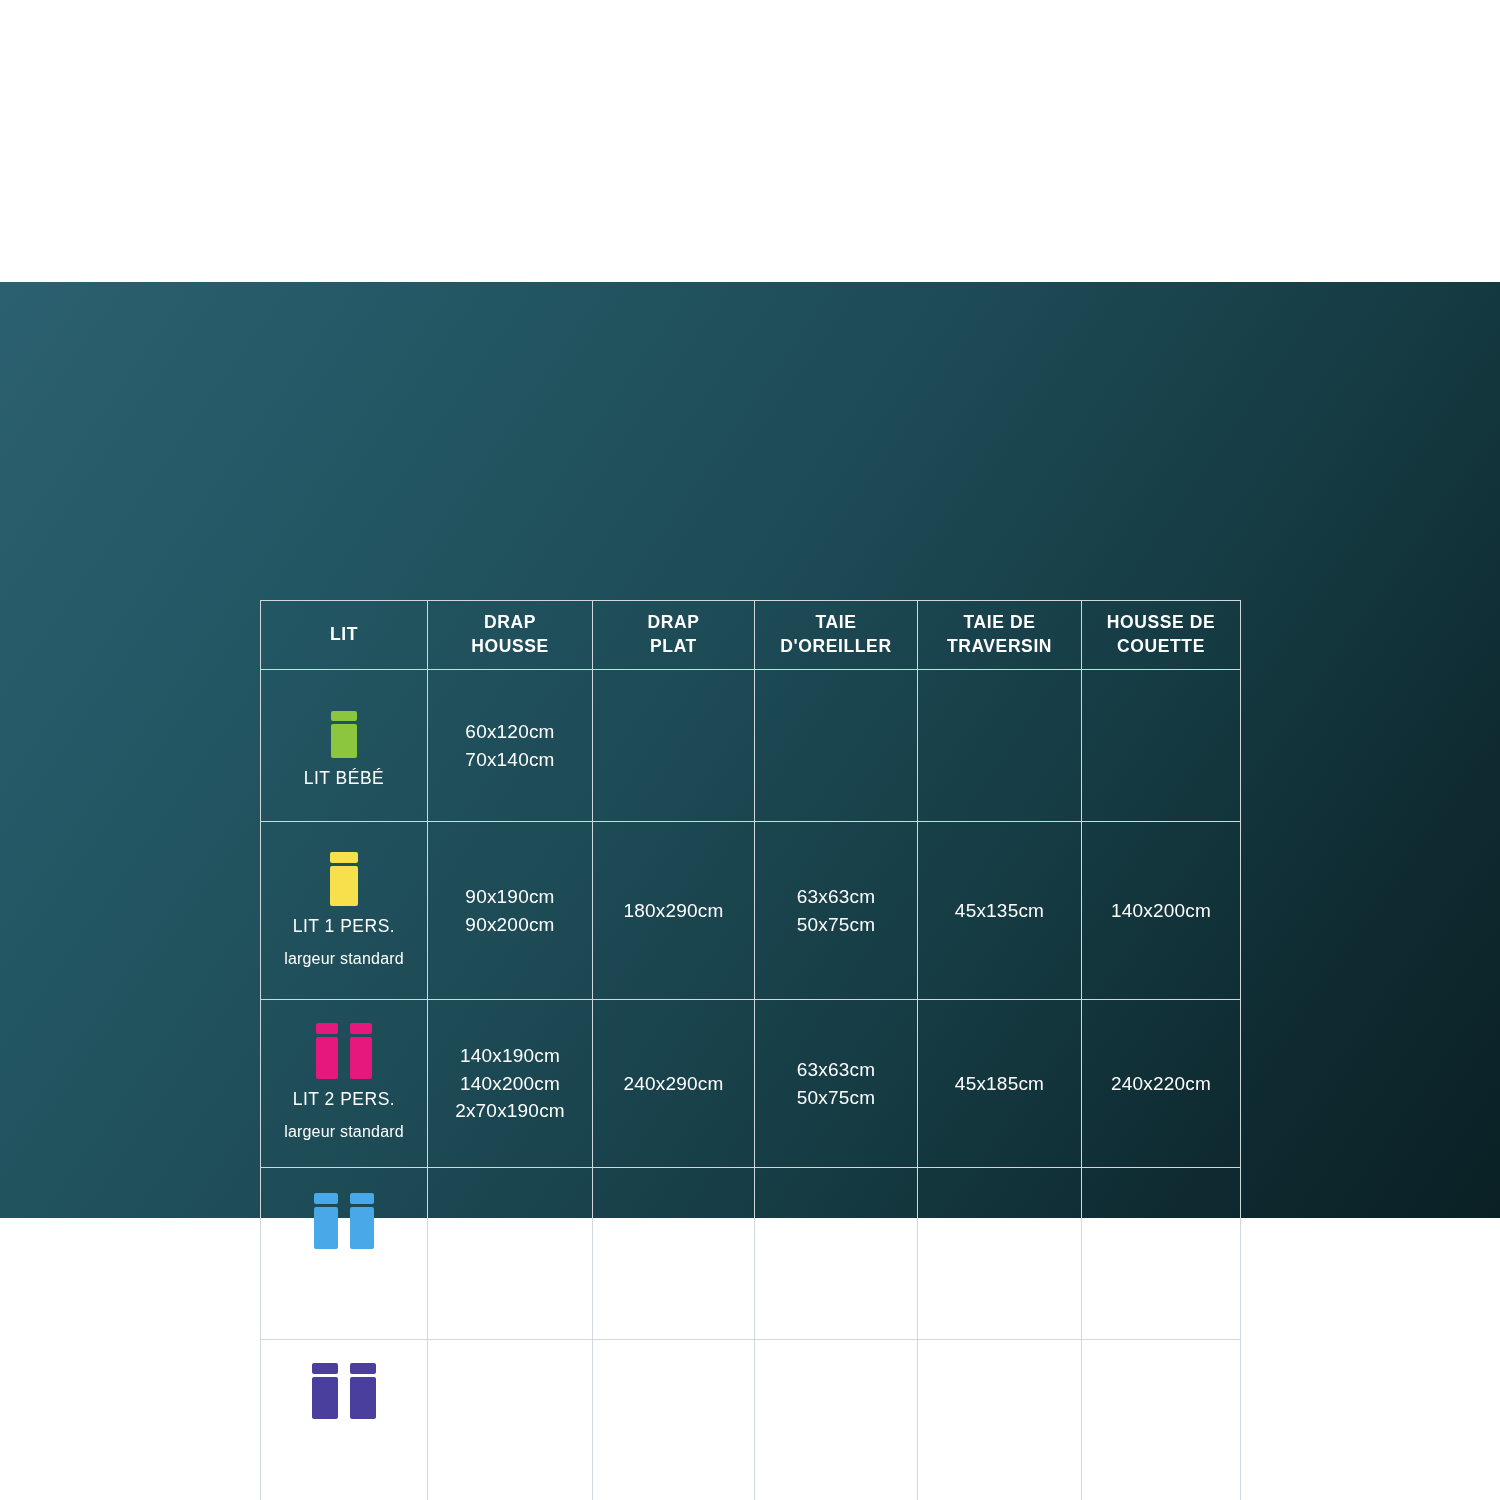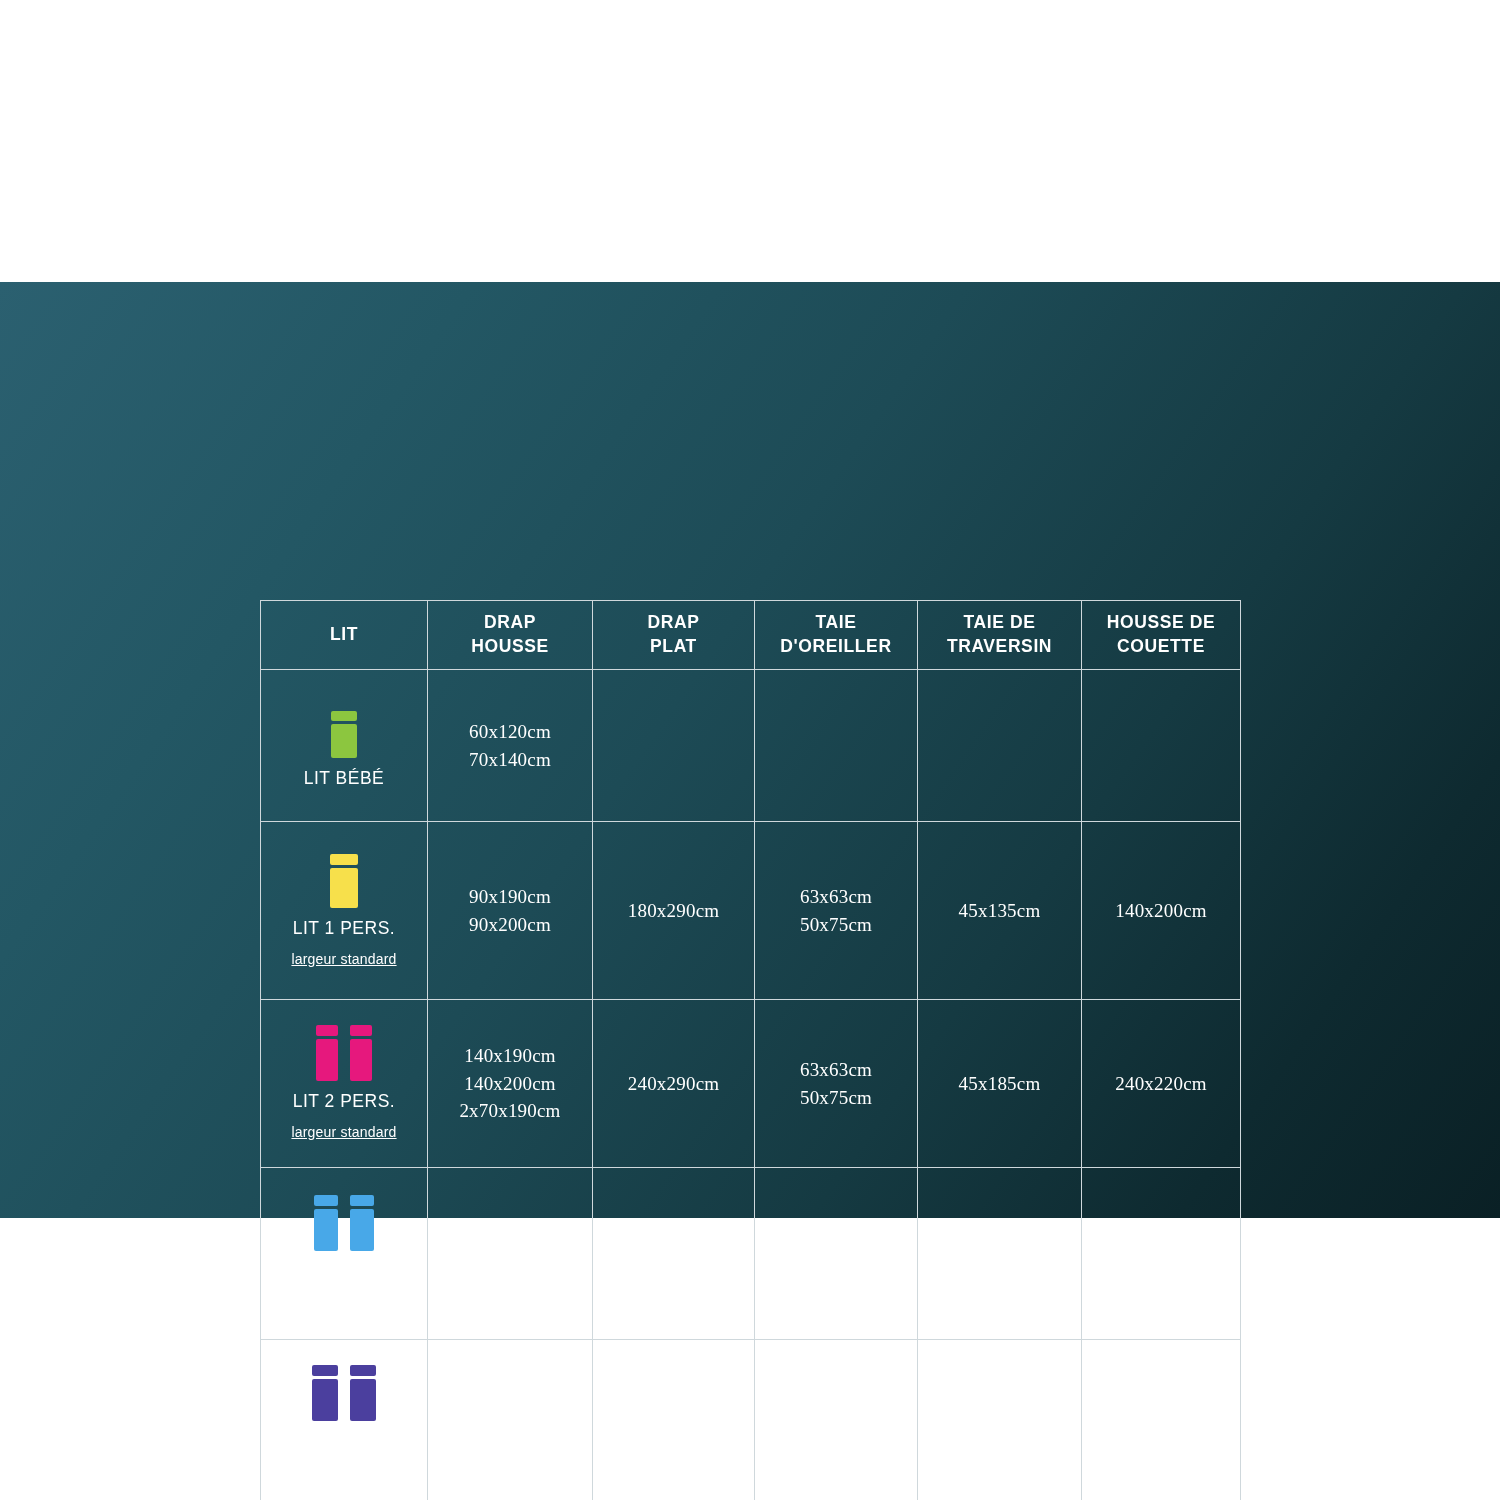--- a/index.html
+++ b/index.html
@@ -93,27 +93,26 @@
     border-radius: 2px;
   }
   .bed-label {
     font-size: 17.5px;
     font-weight: normal;
     letter-spacing: 0.5px;
     text-transform: uppercase;
     line-height: 1.2;
   }
   .bed-sub {
-    font-size: 14px;
+    font-size: 16px;
     font-weight: normal;
     letter-spacing: 0.2px;
     margin-top: 10px;
-    text-decoration: underline;
-  }
-  .multiline span { display: block; font-family: Liberation Serif, serif; }
+  }
+  .multiline span { display: block; }
 </style>
 </head>
 <body>
 
 <div id="stage">
   <div id="panel">
     <div id="table-wrap">
       <table class="sizes">
         <colgroup>
           <col class="col-lit">

